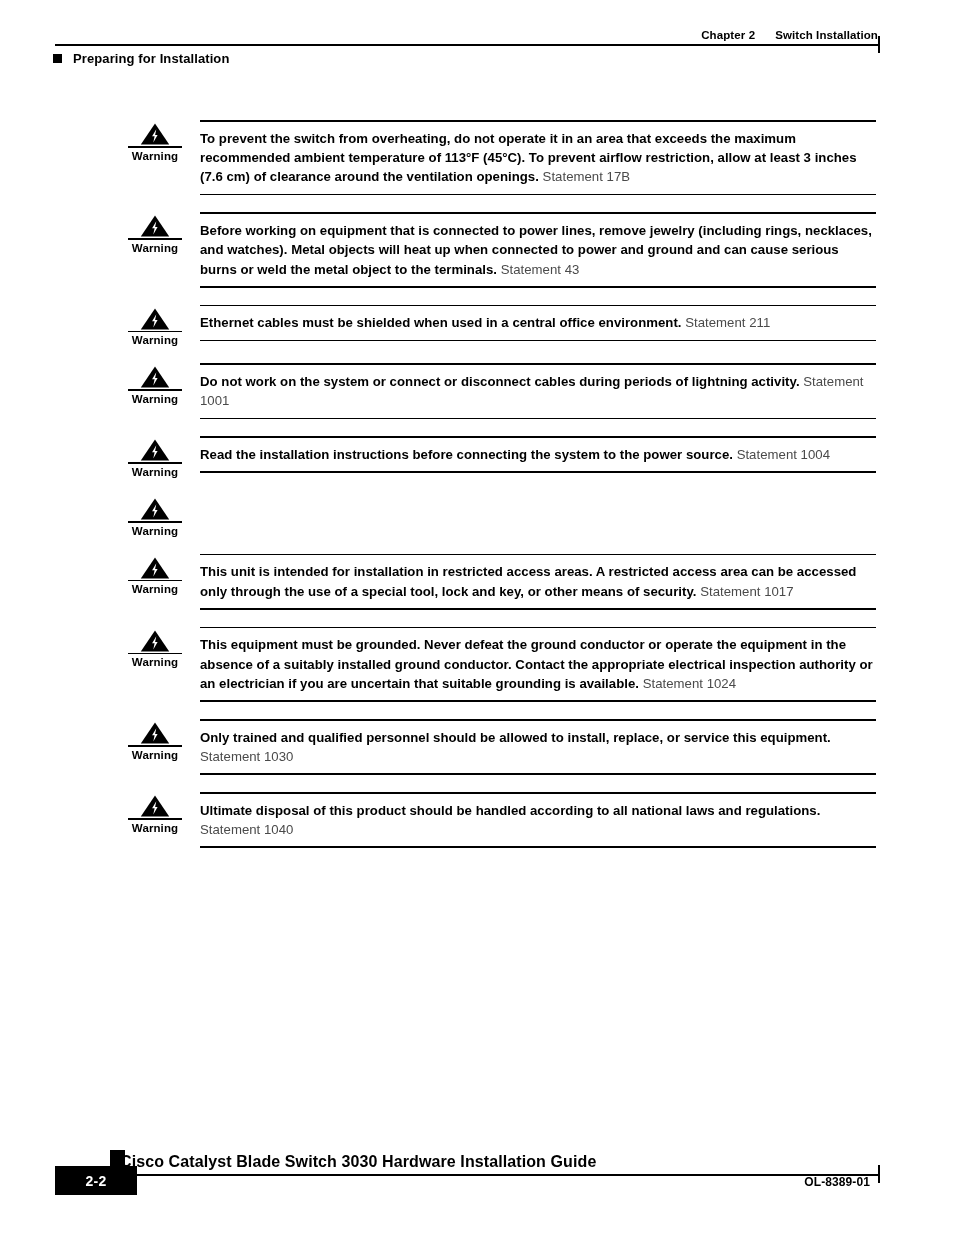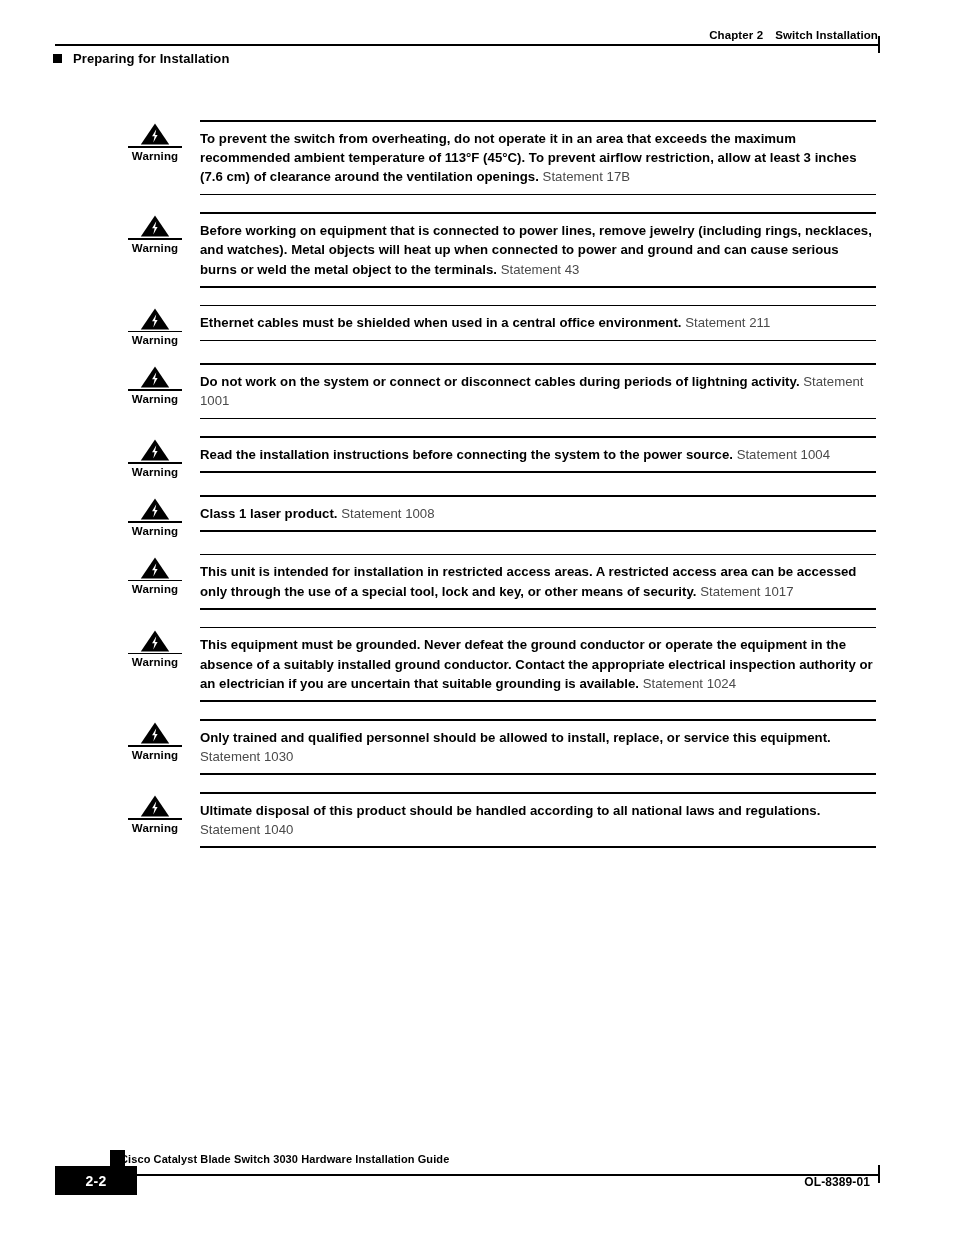--- a/index.html
+++ b/index.html
@@ -25,21 +25,21 @@
   }
   .header-right {
     text-align: right;
     font-size: 11.5px;
     font-weight: bold;
     letter-spacing: 0.1px;
     line-height: 14px;
     white-space: nowrap;
     padding-bottom: 2px;
   }
-  .header-right .chapter-num { margin-right: 12px; }
+  .header-right .chapter-num { margin-right: 20px; }
   .header-rule {
     position: relative;
     height: 1.6px;
     background: #000;
     width: 823px;
   }
   .header-rule::after {
     content: "";
     position: absolute;
     right: -1.6px;
@@ -139,21 +139,21 @@
   .page-footer {
     position: absolute;
     left: 55px;
     top: 1153px;
     width: 823px;
   }
   .footer-guide {
     position: absolute;
     left: 65px;
     top: 0px;
-    font-size: 11px;
+    font-size: 16px;
     font-weight: bold;
     letter-spacing: 0.1px;
     white-space: nowrap;
   }
   .footer-tab {
     position: absolute;
     left: 55px;
     top: -3px;
     width: 15px;
     height: 18px;
@@ -305,25 +305,20 @@
       <div class="warning-gutter">
         <div class="warning-icon-wrap">
           <svg class="warn-tri" width="30" height="22" viewBox="0 0 30 22" xmlns="http://www.w3.org/2000/svg">
             <path d="M15 0.6 L29.2 21.4 L0.8 21.4 Z" fill="#000000"></path>
             <path d="M16.3 6.2 L12.1 13.2 L14.6 13.2 L13.3 19.4 L17.6 12.0 L15.1 12.0 Z" fill="#ffffff"></path>
           </svg>
           <div class="icon-underline"></div>
         </div>
         <div class="warning-label">Warning</div>
       </div>
-      <div class="warning-body">
-        <div class="rule-top"></div>
-        <div class="warning-text"><span>Class 1 laser product.</span> <span class="stmt">Statement 1008</span></div>
-        <div class="rule-bottom"></div>
-      </div>
     </div>
     <div class="warning-block">
       <div class="warning-gutter">
         <div class="warning-icon-wrap">
           <svg class="warn-tri" width="30" height="22" viewBox="0 0 30 22" xmlns="http://www.w3.org/2000/svg">
             <path d="M15 0.6 L29.2 21.4 L0.8 21.4 Z" fill="#000000"></path>
             <path d="M16.3 6.2 L12.1 13.2 L14.6 13.2 L13.3 19.4 L17.6 12.0 L15.1 12.0 Z" fill="#ffffff"></path>
           </svg>
           <div class="icon-underline"></div>
         </div>

